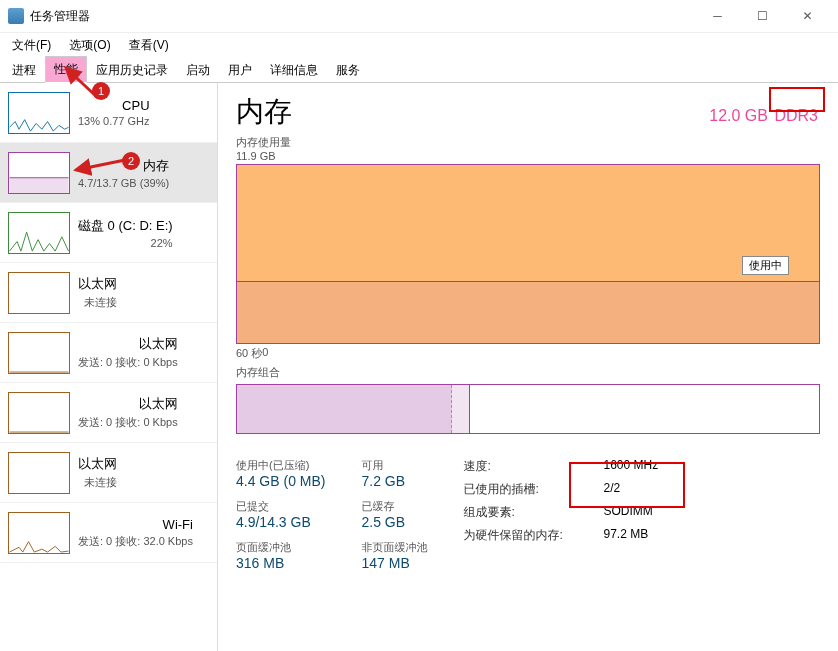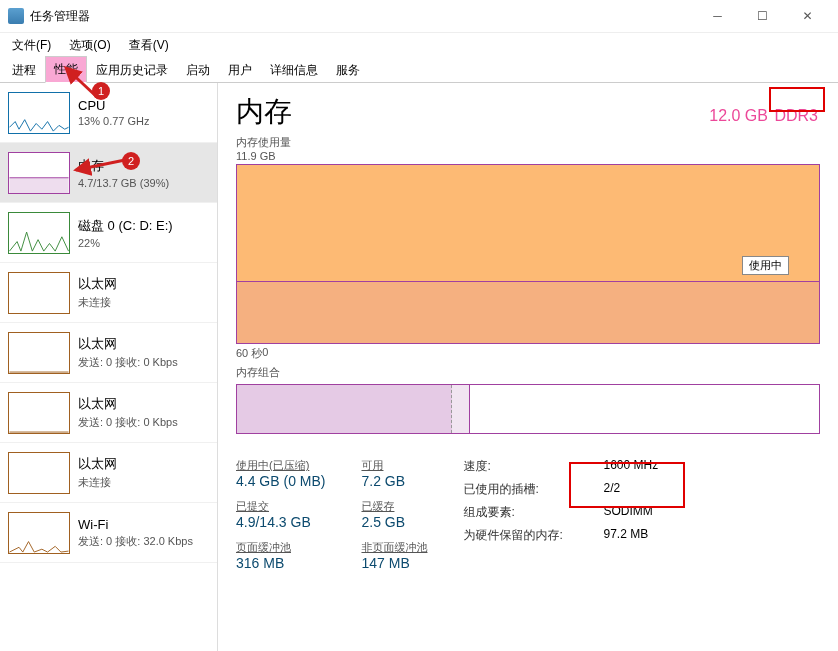--- a/index.html
+++ b/index.html
@@ -93,21 +93,21 @@
     border: 1px solid #1170a9;
     background: #fff;
     position: relative;
     overflow: hidden;
   }
   .sb-thumb.mem { border-color: #a040a0; }
   .sb-thumb.disk { border-color: #3a8a3a; }
   .sb-thumb.eth { border-color: #a06020; }
   .sb-thumb.wifi { border-color: #a06020; }
   .sb-thumb svg { width:100%; height:100%; display:block; }
-  .sb-text { display:flex; flex-direction:column; gap:2px; }
+  .sb-text { display:flex; flex-direction:column; gap:2px;align-items:flex-end; }
   .sb-name { font-size: 13px; }
   .sb-sub { font-size: 11px; color: #555; }
   .panel-header {
     display: flex;
     align-items: baseline;
     margin-bottom: 4px;
   }
   .panel-title { font-size: 28px; flex:1; }
   .panel-right { font-size: 16px; color:#ec4899; }
   .panel-right .ddr { padding: 0 2px; }
@@ -144,21 +144,21 @@
   }
   .comp-seg { height:100%; border-right:1px solid #a040a0;}
   .comp-seg.used { background: rgba(160,64,160,0.28); border-right:1px dashed #999; }
   .comp-seg.commit { background: rgba(200,150,200,0.25); }
   .stats {
     display:flex;
     margin-top: 24px;
     gap: 36px;
   }
   .statcol { display:flex; flex-direction:column; gap:10px; }
-  .statitem .lbl { font-size:11px; color:#555;text-decoration:underline; }
+  .statitem .lbl { font-size:11px; color:#555; }
   .statitem .val { font-size:14px; color:#0c4a6e; }
   .kvcol { display:flex; flex-direction:column; gap:6px; font-size:12px;}
   .kvrow { display:flex; gap: 20px; }
   .kvrow .k { width: 120px; color:#333; }
   .kvrow .v { width: 90px; }
   
   .redbox {
     position:absolute;
     border: 2px solid #e00000;
     pointer-events:none;

